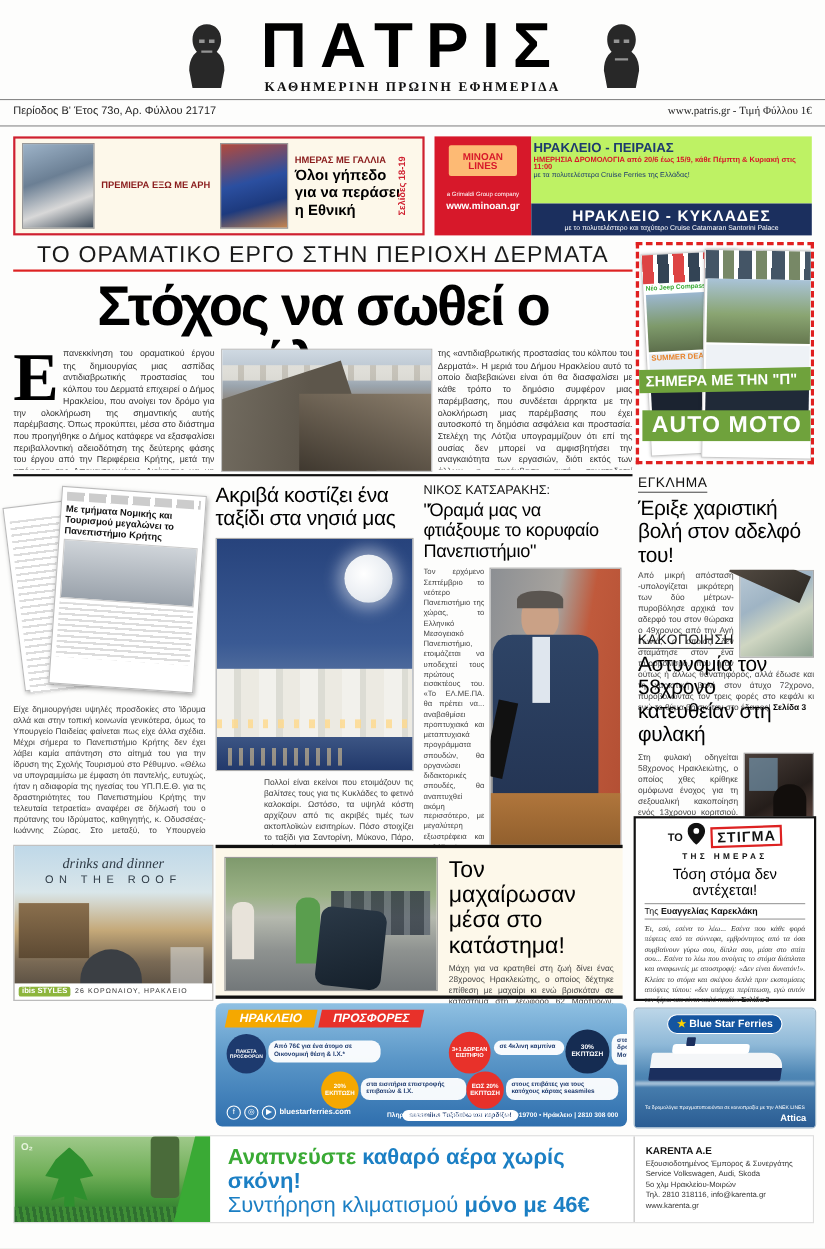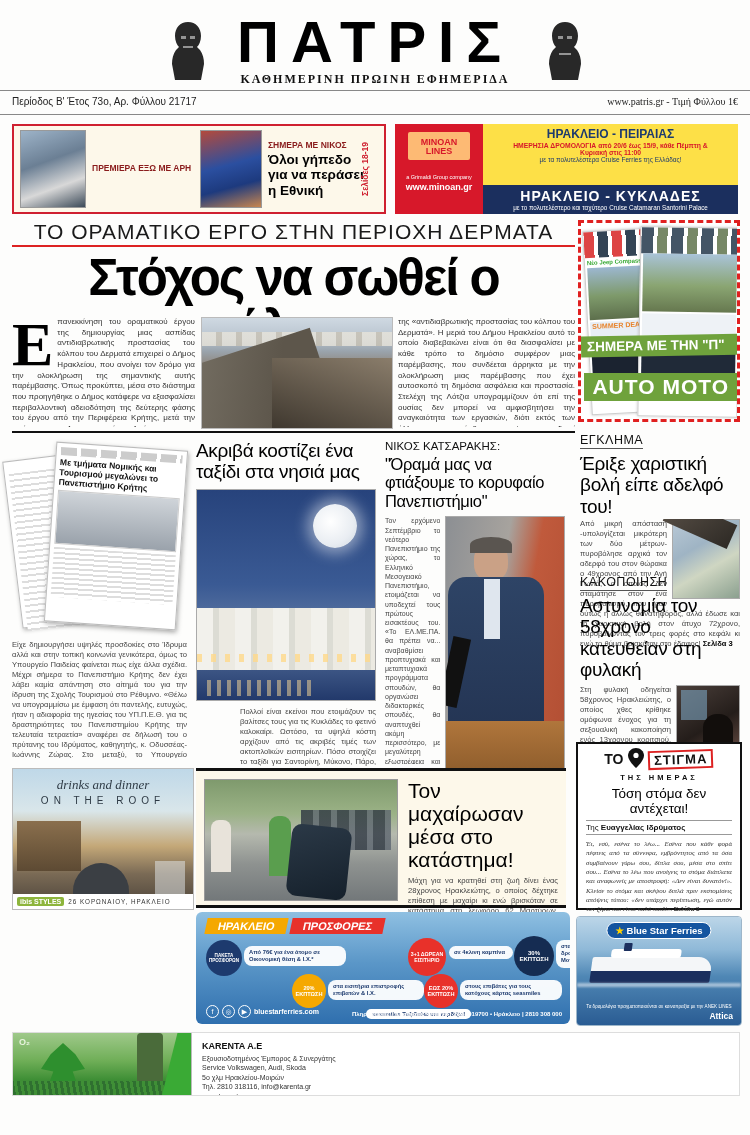--- a/index.html
+++ b/index.html
@@ -19,21 +19,21 @@
   .sports-box{border:2px solid #cf2030;background:#fdf8ea;display:flex;align-items:center;gap:6px;padding:5px 14px 5px 6px;box-sizing:border-box;}
   .teaser-kicker{color:#8a1c1c;font-weight:bold;font-size:8.5px;margin-bottom:2px;}
   .teaser-title{font-weight:bold;font-size:13.5px;line-height:1.12;color:#000;}
   .vlabel{color:#cf2030;font-weight:bold;font-size:8.5px;transform:rotate(-90deg);transform-origin:center;white-space:nowrap;}
 
   
   .minoan{display:flex;}
   .minoan-left{background:#d7182a;width:88px;box-sizing:border-box;padding:6px 4px;text-align:center;color:#fff;}
   .minoan-logo{background:#fdba74;color:#d7182a;font-weight:900;font-size:9px;line-height:1;padding:6px 3px 4px;border-radius:2px;width:56px;margin:2px auto 14px;}
   .minoan-right{flex:1;display:flex;flex-direction:column;}
-  .minoan-top{background:#fde047;color:#1d3a6e;text-align:center;padding:3px 16px 2px;flex:1;}
+  .minoan-top{background:#bef264;color:#1d3a6e;text-align:left;padding:3px 2px 2px;flex:1;}
   .minoan-bot{background:#1b2f5e;color:#fff;text-align:center;padding:3px 2px;}
 
   
   .kicker{font-size:21px;letter-spacing:1px;color:#1a1a1a;text-align:center;}
   .kicker-line{height:2px;background:#d22;}
   .headline{font-weight:900;font-size:51px;letter-spacing:-2px;text-align:center;color:#000;line-height:1;}
   .body-sm{font-size:8px;line-height:1.34;color:#333;}
   .dropcap{float:left;font-family:"Liberation Serif",serif;font-weight:bold;font-size:62px;line-height:.82;padding:2px 4px 0 0;color:#000;}
   .pg{font-weight:bold;color:#000;}
 
@@ -97,21 +97,21 @@
   <div class="abs info-row" style="right:12px;top:96px;font-family:'Liberation Serif',serif;">www.patris.gr - Τιμή Φύλλου 1€</div>
   <div class="abs rule" style="left:0;top:114px;width:750px;"></div>
 
   <div class="abs sports-box" style="left:12px;top:124px;width:374px;height:90px;">
     <div style="width:64px;height:76px;background:linear-gradient(160deg,#9db3c8 0%,#6b7f94 40%,#d8d8d8 70%,#3c4a58 100%);border:1px solid #999;flex:none;"></div>
     <div style="flex:1;">
       <div class="teaser-kicker">ΠΡΕΜΙΕΡΑ ΕΞΩ ΜΕ ΑΡΗ</div>
     </div>
     <div style="width:60px;height:76px;background:linear-gradient(165deg,#b34a3c 0%,#2b4fa0 45%,#1d3a7e 70%,#c8864f 100%);border:1px solid #999;flex:none;"></div>
     <div style="flex:1;">
-      <div class="teaser-kicker">ΣΗΜΕΡΑ ΜΕ ΝΙΚΟΣ</div>
+      <div class="teaser-kicker">ΗΜΕΡΑΣ ΜΕ ΓΑΛΛΙΑ</div>
       <div class="teaser-title">Όλοι γήπεδο για να περάσει η Εθνική</div>
     </div>
     <div class="vlabel" style="position:absolute;right:-8px;top:38px;">Σελίδες 18-19</div>
   </div>
 
   <div class="abs minoan" style="left:395px;top:124px;width:343px;height:90px;">
     <div class="minoan-left">
       <div class="minoan-logo">MINOAN LINES</div>
       <div style="font-size:5.5px;">a Grimaldi Group company</div>
       <div style="font-size:9px;font-weight:bold;margin-top:2px;">www.minoan.gr</div>
@@ -164,21 +164,21 @@
       <div style="height:58px;background:linear-gradient(180deg,#a9c3d8 0%,#8aa572 55%,#66784f 100%);margin:0 2px;"></div>
       <div style="height:22px;background:#eef2f6;margin:2px;"></div>
       <div style="height:46px;background:#202a38;margin:0 2px;"></div>
     </div>
     <div class="green-band" style="position:absolute;left:0;top:112px;width:152px;font-size:13.5px;padding:3px 6px;transform:rotate(-1deg);">ΣΗΜΕΡΑ ΜΕ ΤΗΝ "Π"</div>
     <div class="green-band" style="position:absolute;right:0;top:150px;font-size:21px;padding:2px 8px;letter-spacing:1px;">AUTO MOTO</div>
   </div>
 
   <div class="abs" style="left:580px;top:430px;width:160px;">
     <div class="sec-label">ΕΓΚΛΗΜΑ</div>
-    <div class="sec-title" style="margin-top:4px;">Έριξε χαριστική βολή είπε αδελφό του!</div>
+    <div class="sec-title" style="margin-top:4px;">Έριξε χαριστική βολή στον αδελφό του!</div>
     <div style="margin-top:2px;overflow:hidden;">
       <div style="float:right;width:66px;height:78px;margin:0 0 3px 5px;background:linear-gradient(150deg,#b9c9d6 0%,#9fb4c4 35%,#cfd6c2 60%,#8ba08f 100%);border:1px solid #aaa;position:relative;">
         <div style="position:absolute;left:-8px;top:-10px;width:70px;height:26px;background:linear-gradient(120deg,#5a5148,#2e2a25);transform:rotate(24deg);"></div>
       </div>
       <div class="body-xs jt">
         <span>Από μικρή απόσταση -υπολογίζεται μικρότερη των δύο μέτρων- πυροβόλησε αρχικά τον αδερφό του στον θώρακα ο 49χρονος από την Αγή Γωνιά, ο οποίος δεν σταμάτησε στον ένα πυροβολισμό, που ήταν ούτως ή άλλως θανατηφόρος, αλλά έδωσε και τη χαριστική βολή στον άτυχο 72χρονο, πυροβολώντας τον τρεις φορές στο κεφάλι κι ενώ το θύμα βρισκόταν στο έδαφος!</span>
         <span class="pg" style="font-size:7.6px;">Σελίδα 3</span>
       </div>
     </div>
   </div>
@@ -193,33 +193,33 @@
       </div>
       <div class="body-xs jt">
         <span>Στη φυλακή οδηγείται 58χρονος Ηρακλειώτης, ο οποίος χθες κρίθηκε ομόφωνα ένοχος για τη σεξουαλική κακοποίηση ενός 13χρονου κοριτσιού. Η υπόθεση εκδικάστηκε με τον νέο Ποινικό Κώδικα, στον κατηγορούμενο αναγνωρίστηκε ελαφρυντικό δεδομένου ότι είχε λευκό ποινικό μητρώο, καταδικάστηκε σε ποινή κάθειρξης 10 ετών, όμως στο ανασταλτικό της έφεσης το δικαστήριο είπε "όχι".</span>
         <span class="pg" style="font-size:7.6px;">Σελίδα 3</span>
       </div>
     </div>
   </div>
 
   <div class="abs stigma-box" style="left:576px;top:742px;width:166px;height:168px;">
     <div style="text-align:center;margin-top:-2px;">
-      <span style="font-size:14px;font-weight:bold;">ΤΟ</span>
+      <span style="font-size:10px;font-weight:bold;">ΤΟ</span>
       <span style="vertical-align:middle;">
         <svg width="16" height="20" viewBox="0 0 16 20">
             <path fill="#111" d="M8 0C3.6 0 0 3.4 0 7.6 0 13 8 20 8 20s8-7 8-12.4C16 3.4 12.4 0 8 0z"></path>
             <circle cx="8" cy="7.4" r="2.6" fill="#fff"></circle>
           </svg>
       </span>
       <span class="stamp">ΣΤΙΓΜΑ</span>
       <div style="font-size:7.5px;letter-spacing:3px;font-weight:bold;margin-top:1px;">ΤΗΣ ΗΜΕΡΑΣ</div>
     </div>
     <div style="text-align:center;font-size:13.5px;margin-top:4px;color:#000;">Τόση στόμα δεν αντέχεται!</div>
     <div class="byline-rule" style="margin-top:4px;">
-      <span>Της </span><b>Ευαγγελίας Ιδρύματος</b>
+      <span>Της </span><b>Ευαγγελίας Καρεκλάκη</b>
     </div>
     <div class="jt serif" style="font-size:6.9px;line-height:1.35;font-style:italic;color:#333;margin-top:4px;height:74px;overflow:hidden;">
       <span>Έι, εσύ, εσένα το λέω... Εσένα που κάθε φορά πέφτεις από τα σύννεφα, εμβρόντητος από τα όσα συμβαίνουν γύρω σου, δίπλα σου, μέσα στο σπίτι σου... Εσένα το λέω που ανοίγεις το στόμα διάπλατα και αναφωνείς με αποστροφή: «Δεν είναι δυνατόν!». Κλείσε το στόμα και σκέψου διπλά πριν εκστομίσεις απόψεις τύπου: «δεν υπάρχει περίπτωση, εγώ αυτόν τον ξέρω και είναι καλό παιδί».</span>
       <b style="font-style:normal;">Σελίδα 2</b>
     </div>
   </div>
 
   <div class="abs" style="left:12px;top:440px;width:175px;">
     <div style="position:relative;height:188px;margin-top:6px;">
       <div style="position:absolute;left:0;top:8px;width:118px;height:168px;background:#fff;border:1px solid #bbb;box-shadow:1px 2px 4px rgba(0,0,0,.3);transform:rotate(-7deg);padding:4px;box-sizing:border-box;">
@@ -344,28 +344,37 @@
     </div>
     <div style="position:absolute;left:14px;top:40px;width:120px;height:26px;background:linear-gradient(180deg,#f4f6f8 55%,#1b2f5e 55%);border-radius:2px 14px 2px 2px;transform:skewX(-8deg);">
       <div style="position:absolute;left:18px;top:-8px;width:70px;height:9px;background:#fff;border-radius:3px;"></div>
       <div style="position:absolute;left:30px;top:-14px;width:8px;height:8px;background:#1b2f5e;border-radius:1px;"></div>
     </div>
     <div style="position:absolute;left:0;top:66px;width:100%;height:4px;background:rgba(255,255,255,.5);filter:blur(1px);"></div>
     <div style="position:absolute;left:8px;bottom:16px;right:8px;color:#fff;font-size:4.6px;text-align:center;">Τα δρομολόγια πραγματοποιούνται σε κοινοπραξία με την ANEK LINES</div>
     <div style="position:absolute;right:8px;bottom:4px;color:#fff;font-size:8.5px;font-weight:bold;">Attica</div>
   </div>
 
-  <div class="abs kar-box" style="left:12px;top:1032px;width:728px;height:64px;">
+  <div class="abs kar-box" style="left:12px;top:1032px;width:728px;height:80px;">
     <div style="width:178px;position:relative;overflow:hidden;flex:none;">
       <div style="position:absolute;inset:0;background:linear-gradient(180deg,#9fc98a 0%,#6fae57 45%,#3f8f36 75%,#2f7030 100%);"></div>
       <div style="position:absolute;right:28px;top:0;width:26px;height:56px;background:#4a6b3a;border-radius:4px;"></div>
       <div style="position:absolute;left:28px;top:10px;width:44px;height:62px;background:#2e8f2e;clip-path:polygon(50% 0,78% 18%,100% 42%,72% 46%,88% 78%,60% 72%,62% 100%,38% 100%,40% 72%,12% 78%,28% 46%,0 42%,22% 18%);"></div>
       <div style="position:absolute;left:6px;top:4px;color:#e6f3dc;font-size:9px;font-weight:bold;">O₂</div>
       <div style="position:absolute;left:0;bottom:0;width:100%;height:14px;background:repeating-linear-gradient(80deg,#2f7030 0 3px,#3f8f36 3px 6px);"></div>
       <div style="position:absolute;right:-10px;top:-6px;width:34px;height:100px;background:#3aaa35;transform:rotate(14deg);"></div>
+    </div>
+    <div style="flex:1;padding:8px 12px 0 16px;">
+      <div style="font-size:20px;line-height:1.1;">
+        <span class="kar-green">Αναπνεύστε</span><span class="kar-blue"> καθαρό αέρα χωρίς σκόνη!</span>
+      </div>
+      <div style="font-size:20px;line-height:1.1;">
+        <span class="kar-blue" style="font-weight:normal;">Συντήρηση κλιματισμού </span><span class="kar-blue" style="font-weight:900;">μόνο με 46€</span>
+      </div>
+
     </div>
     <div style="width:152px;border-left:1px solid #bbb;padding:8px 0 0 10px;flex:none;">
       <div style="font-size:9px;font-weight:bold;">KARENTA A.E</div>
       <div style="font-size:7px;color:#333;margin-top:3px;line-height:1.35;">
         <div>Εξουσιοδοτημένος Έμπορος &amp; Συνεργάτης</div>
         <div>Service Volkswagen, Audi, Skoda</div>
         <div>5ο χλμ Ηρακλείου-Μοιρών</div>
         <div>Τηλ. 2810 318116, info@karenta.gr</div>
         <div>www.karenta.gr</div>
       </div>

